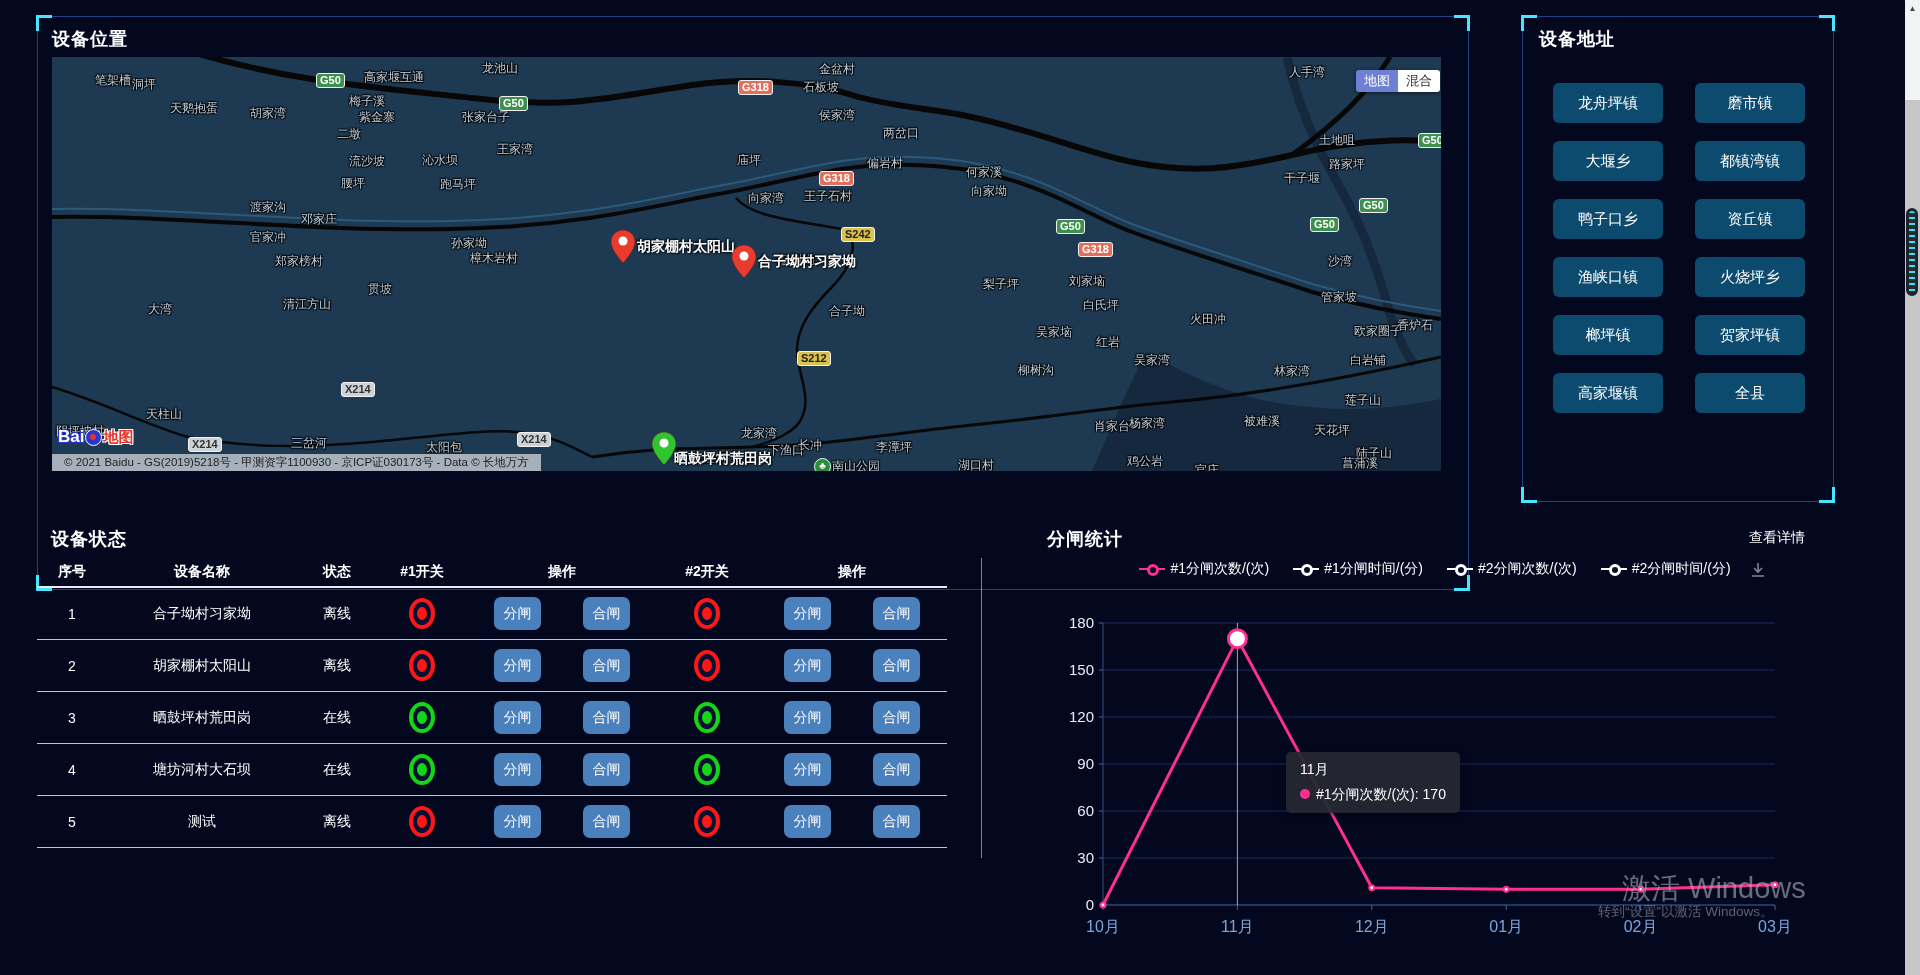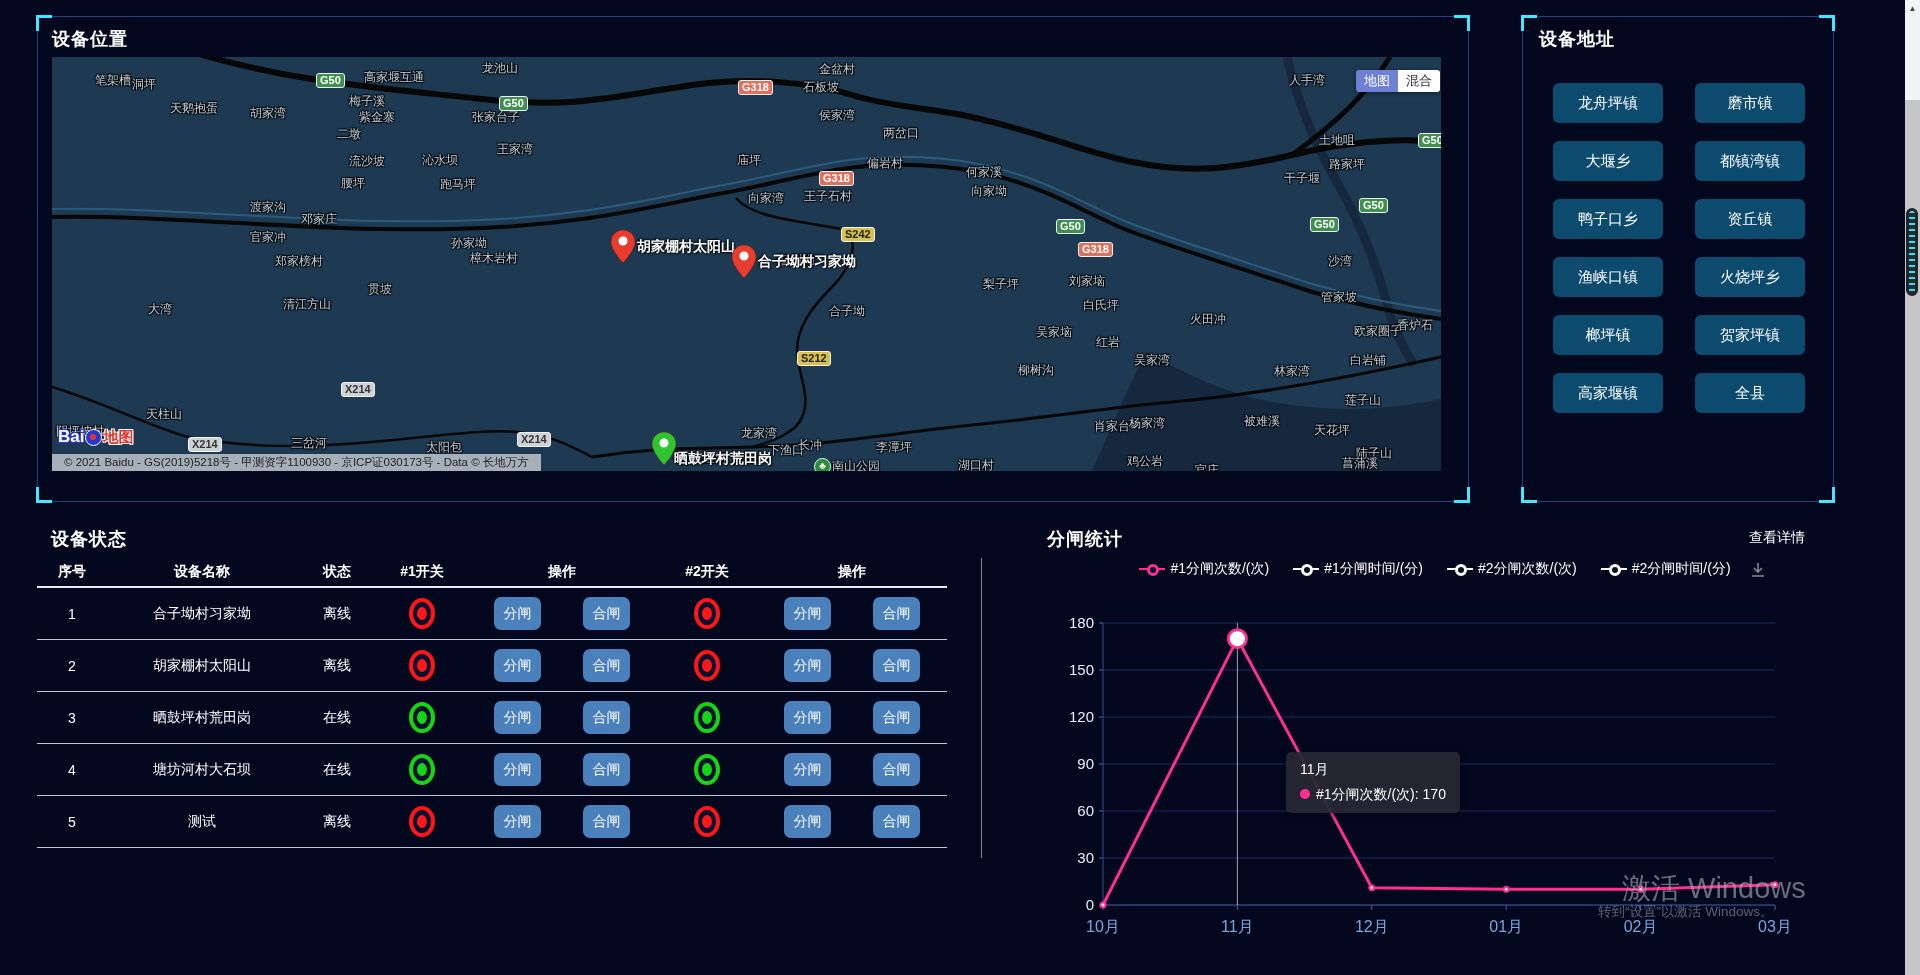--- a/index.html
+++ b/index.html
@@ -9,21 +9,21 @@
   
   .panel{position:absolute;border:1px solid #24427f;box-sizing:border-box;}
   .bk{position:absolute;width:16px;height:16px;border:3px solid #45e6ff;box-sizing:border-box;}
   .bk.tl{left:-2px;top:-2px;border-right:none;border-bottom:none;}
   .bk.tr{right:-2px;top:-2px;border-left:none;border-bottom:none;}
   .bk.bl{left:-2px;bottom:-2px;border-right:none;border-top:none;}
   .bk.br{right:-2px;bottom:-2px;border-left:none;border-top:none;}
   .sec-title{color:#fff;font-size:18px;font-weight:bold;letter-spacing:1px;}
 
   
-  #map-panel{left:37px;top:16px;width:1432px;height:486px;}
+  #map-panel{left:37px;top:16px;width:1432px;height:574px;}
   #map-panel .sec-title{position:absolute;left:14px;top:10px;}
   #map{position:absolute;left:14px;top:40px;width:1389px;height:414px;background:#1d3a52;overflow:hidden;}
   #map svg{position:absolute;left:0;top:0;}
   .map-label{position:absolute;color:#c3ced8;font-size:12px;white-space:nowrap;
     text-shadow:1px 1px 1px #000,-1px -1px 1px #000,1px -1px 1px #000,-1px 1px 1px #000;pointer-events:none;}
   .badge{position:absolute;font-size:11px;font-weight:bold;line-height:13px;padding:0 3px;
     border-radius:3px;border:1px solid #f2f2f2;white-space:nowrap;}
   .badge.g{background:#3f8f4f;color:#fff;}
   .badge.r{background:#e0705c;color:#fff;}
   .badge.y{background:#d9c14d;color:#1d1d1d;}
@@ -126,21 +126,21 @@
       <div id="labels-layer">
           <span class="map-label" style="left: 43px; top: 15px;">笔架槽</span>
           <span class="map-label" style="left: 80px; top: 19px;">洞坪</span>
           <span class="map-label" style="left: 118px; top: 43px;">天鹅抱蛋</span>
           <span class="map-label" style="left: 198px; top: 48px;">胡家湾</span>
           <span class="map-label" style="left: 297px; top: 36px;">梅子溪</span>
           <span class="map-label" style="left: 307px; top: 52px;">紫金寨</span>
           <span class="map-label" style="left: 285px; top: 69px;">二墩</span>
           <span class="map-label" style="left: 297px; top: 96px;">流沙坡</span>
           <span class="map-label" style="left: 370px; top: 95px;">沁水坝</span>
-          <span class="map-label" style="left: 420px; top: 52px;">张家台子</span>
+          <span class="map-label" style="left: 410px; top: 52px;">张家台子</span>
           <span class="map-label" style="left: 445px; top: 84px;">王家湾</span>
           <span class="map-label" style="left: 289px; top: 118px;">腰坪</span>
           <span class="map-label" style="left: 388px; top: 119px;">跑马坪</span>
           <span class="map-label" style="left: 198px; top: 142px;">渡家沟</span>
           <span class="map-label" style="left: 249px; top: 154px;">邓家庄</span>
           <span class="map-label" style="left: 198px; top: 172px;">官家冲</span>
           <span class="map-label" style="left: 223px; top: 196px;">郑家榜村</span>
           <span class="map-label" style="left: 399px; top: 178px;">孙家坳</span>
           <span class="map-label" style="left: 418px; top: 193px;">樟木岩村</span>
           <span class="map-label" style="left: 430px; top: 3px;">龙池山</span>
@@ -172,21 +172,21 @@
           <span class="map-label" style="left: 966px; top: 305px;">柳树沟</span>
           <span class="map-label" style="left: 1042px; top: 361px;">肖家台</span>
           <span class="map-label" style="left: 1077px; top: 358px;">杨家湾</span>
           <span class="map-label" style="left: 1075px; top: 396px;">鸡公岩</span>
           <span class="map-label" style="left: 1192px; top: 356px;">被难溪</span>
           <span class="map-label" style="left: 1262px; top: 365px;">天花坪</span>
           <span class="map-label" style="left: 1293px; top: 335px;">莲子山</span>
           <span class="map-label" style="left: 1304px; top: 388px;">陆子山</span>
           <span class="map-label" style="left: 1290px; top: 398px;">菖蒲溪</span>
           <span class="map-label" style="left: 1143px; top: 405px;">官庄</span>
-          <span class="map-label" style="left: 1237px; top: 15px;">人手湾</span>
+          <span class="map-label" style="left: 1237px; top: 7px;">人手湾</span>
           <span class="map-label" style="left: 1267px; top: 75px;">土地咀</span>
           <span class="map-label" style="left: 1277px; top: 99px;">路家坪</span>
           <span class="map-label" style="left: 1232px; top: 113px;">干子堰</span>
           <span class="map-label" style="left: 1276px; top: 196px;">沙湾</span>
           <span class="map-label" style="left: 716px; top: 385px;">下渔口</span>
           <span class="map-label" style="left: 746px; top: 380px;">长冲</span>
           <span class="map-label" style="left: 824px; top: 382px;">李潭坪</span>
           <span class="map-label" style="left: 906px; top: 400px;">湖口村</span>
           <span class="map-label" style="left: 780px; top: 401px;">南山公园</span>
           <span class="map-label" style="left: 239px; top: 378px;">三岔河</span>

